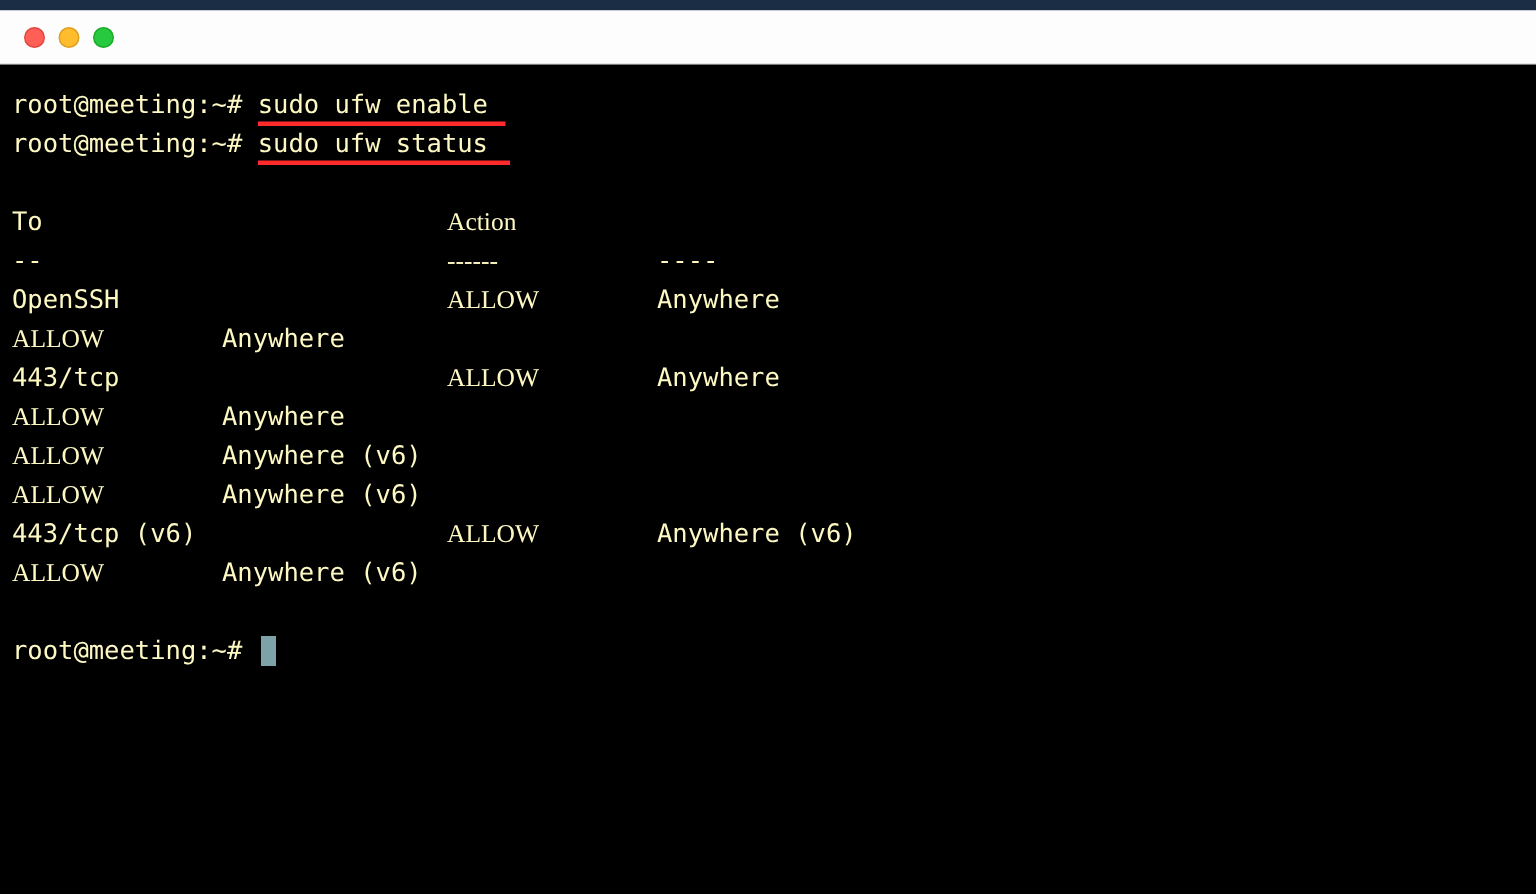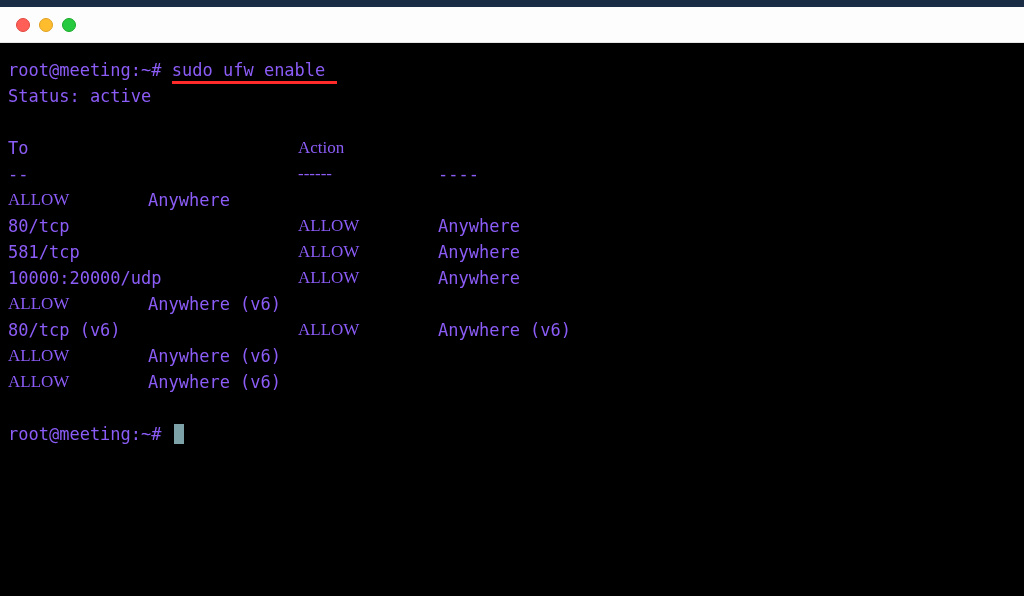--- a/index.html
+++ b/index.html
@@ -42,21 +42,21 @@
     }
     .tl-red { background: #ff5f56; border: 1px solid #e1483f; }
     .tl-yellow { background: #ffbd2e; border: 1px solid #dfa022; }
     .tl-green { background: #27c93f; border: 1px solid #1aab29; }
     .terminal {
       flex: 1;
       background: #000000;
       padding: 14px 8px 8px 8px;
       font-size: 17px;
       line-height: 26px;
-      color: #8b5cf6;
+      color: #fef9c3;
       overflow: hidden;
     }
     .line {
       white-space: pre;
     }
     .command-wrap {
       position: relative;
       display: inline-block;
     }
     .underline-red {
@@ -93,62 +93,61 @@
 
 <div class="titlebar-strip"></div>
 <div class="window">
   <div class="titlebar">
     <div class="traffic-light tl-red"></div>
     <div class="traffic-light tl-yellow"></div>
     <div class="traffic-light tl-green"></div>
   </div>
   <div class="terminal">
     <div class="line"><span>root@meeting:~#</span> <span class="command-wrap"><span>sudo ufw enable</span><span class="underline-red" style="width:165px;"></span></span></div>
-    <div class="line">Status: active</div>
+    <div class="line"><span>root@meeting:~#</span> <span class="command-wrap"><span>sudo ufw status</span><span class="underline-red" style="width:168px;"></span></span></div>
 
     <div class="tbl">
       <div class="row">
         <span class="col-to">To</span>
           <span class="col-action">Action</span>
       </div>
       <div class="row">
         <span class="col-to">--</span>
           <span class="col-action">------</span>
           <span class="col-from">----</span>
       </div>
       <div id="rows-container">
           <div class="row">
+            <span class="col-to">OpenSSH</span>
             <span class="col-action">ALLOW</span>
             <span class="col-from">Anywhere</span>
           </div>
           <div class="row">
-            <span class="col-to">80/tcp</span>
             <span class="col-action">ALLOW</span>
             <span class="col-from">Anywhere</span>
           </div>
           <div class="row">
-            <span class="col-to">581/tcp</span>
+            <span class="col-to">443/tcp</span>
             <span class="col-action">ALLOW</span>
             <span class="col-from">Anywhere</span>
           </div>
           <div class="row">
-            <span class="col-to">10000:20000/udp</span>
             <span class="col-action">ALLOW</span>
             <span class="col-from">Anywhere</span>
           </div>
           <div class="row">
             <span class="col-action">ALLOW</span>
             <span class="col-from">Anywhere (v6)</span>
           </div>
           <div class="row">
-            <span class="col-to">80/tcp (v6)</span>
             <span class="col-action">ALLOW</span>
             <span class="col-from">Anywhere (v6)</span>
           </div>
           <div class="row">
+            <span class="col-to">443/tcp (v6)</span>
             <span class="col-action">ALLOW</span>
             <span class="col-from">Anywhere (v6)</span>
           </div>
           <div class="row">
             <span class="col-action">ALLOW</span>
             <span class="col-from">Anywhere (v6)</span>
           </div>
         </div>
     </div>
 

